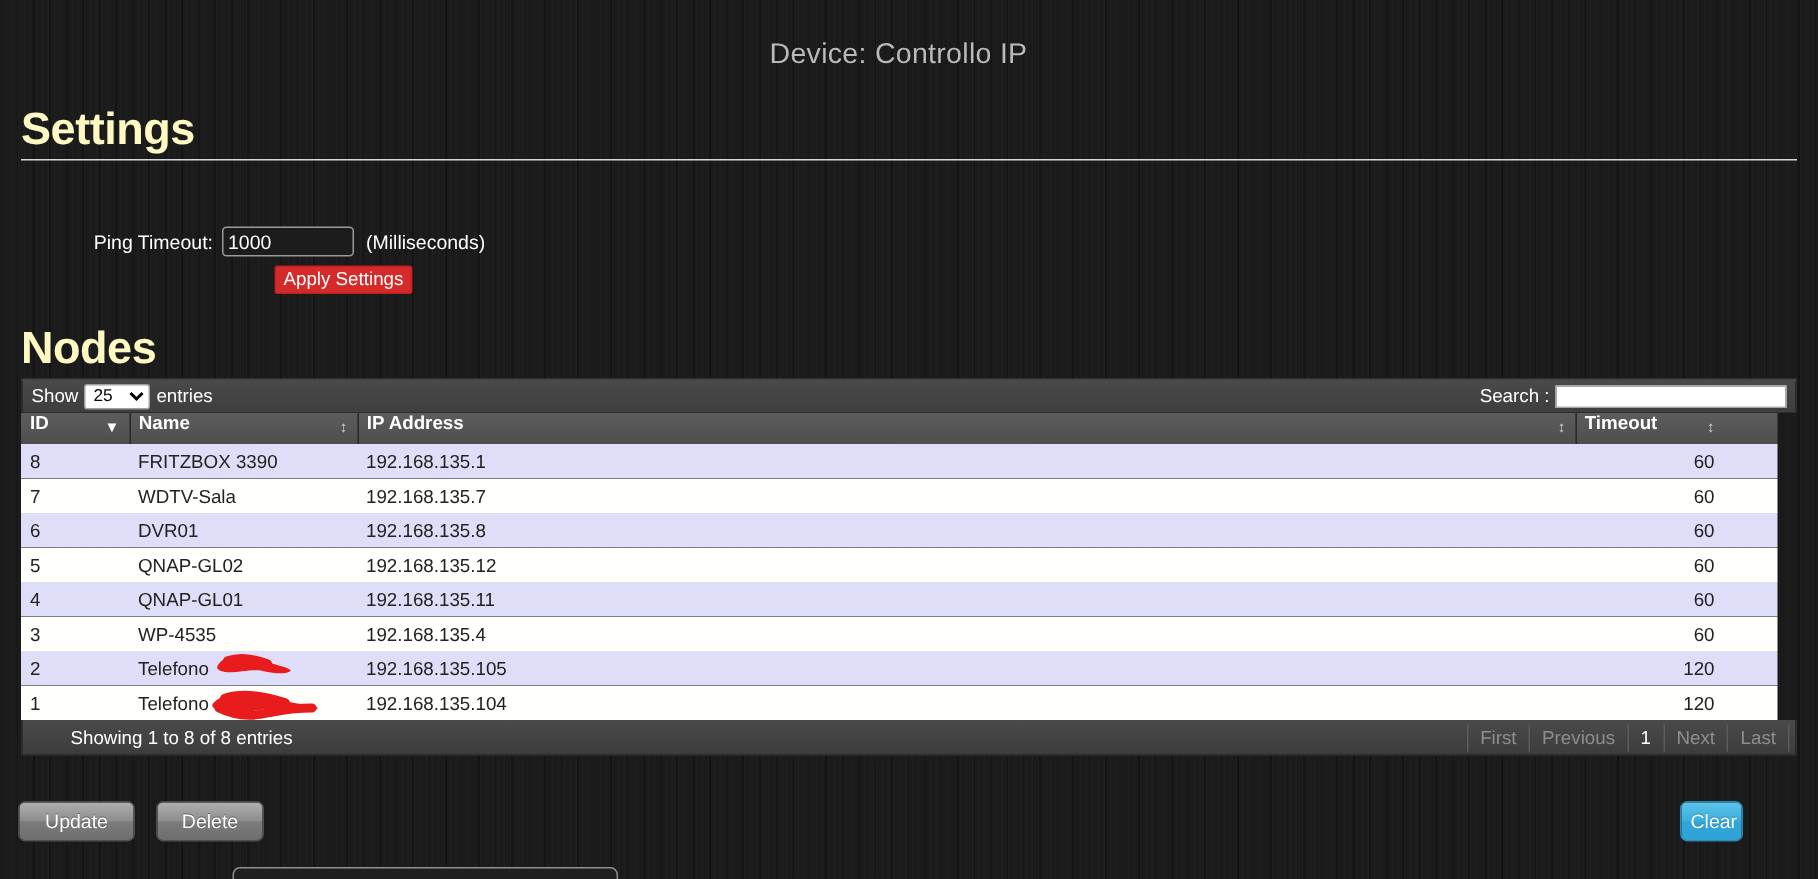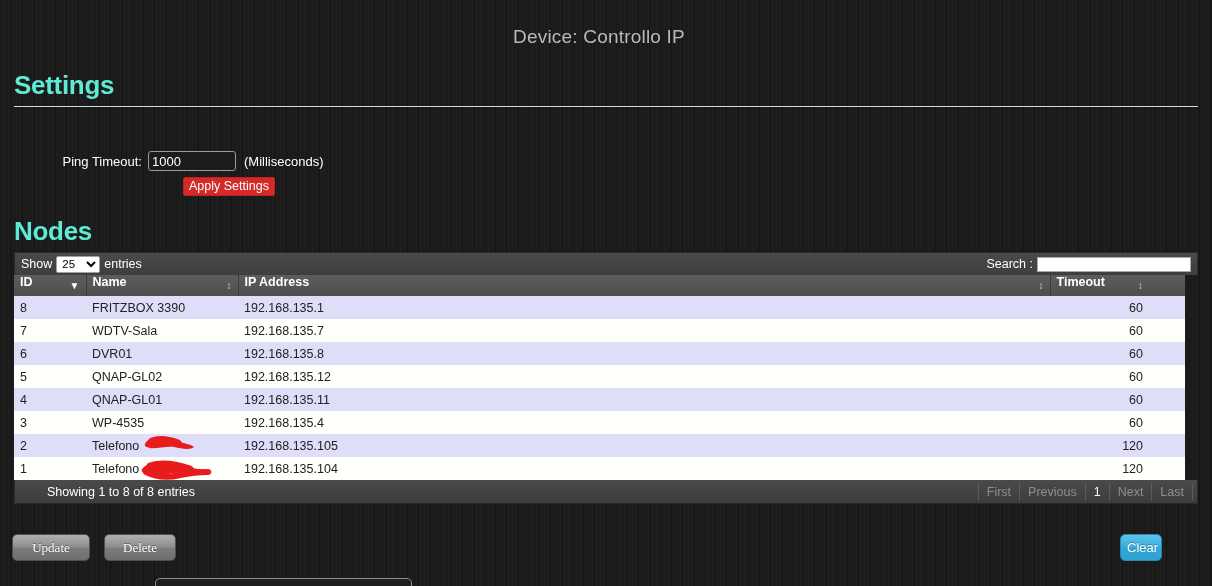--- a/index.html
+++ b/index.html
@@ -42,23 +42,23 @@
     text-align: center;
     font-size: 19px;
     color: #b9b9b9;
     letter-spacing: 0.2px;
   }
 
   
   .section-heading {
     position: absolute;
     left: 14px;
-    font-size: 26px;
+    font-size: 30px;
     font-weight: bold;
-    color: #5eead4;
+    color: #fef9c3;
     line-height: 1;
     letter-spacing: -0.3px;
   }
   .heading-rule {
     position: absolute;
     left: 14px;
     width: 1184px;
     height: 1px;
     background: #d8d8d8;
   }
@@ -271,21 +271,21 @@
   
   .btn-gray {
     position: absolute;
     height: 27px;
     min-width: 78px;
     padding: 0 12px;
     background: linear-gradient(to bottom, #b0b0b0 0%, #8d8d8d 48%, #7c7c7c 52%, #6e6e6e 100%);
     border: 1px solid #4f4f4f;
     border-radius: 5px;
     color: #ffffff;
-    font-family: Liberation Serif, serif;
+    font-family: Liberation Sans, sans-serif;
     font-size: 13px;
     cursor: pointer;
     text-shadow: 0 -1px 0 rgba(0,0,0,0.4);
   }
   #btn-update { top: 534px; left: 12px; }
   #btn-delete { top: 534px; left: 104px; width: 72px; min-width: 72px; }
 
   .btn-blue {
     position: absolute;
     top: 534px;

